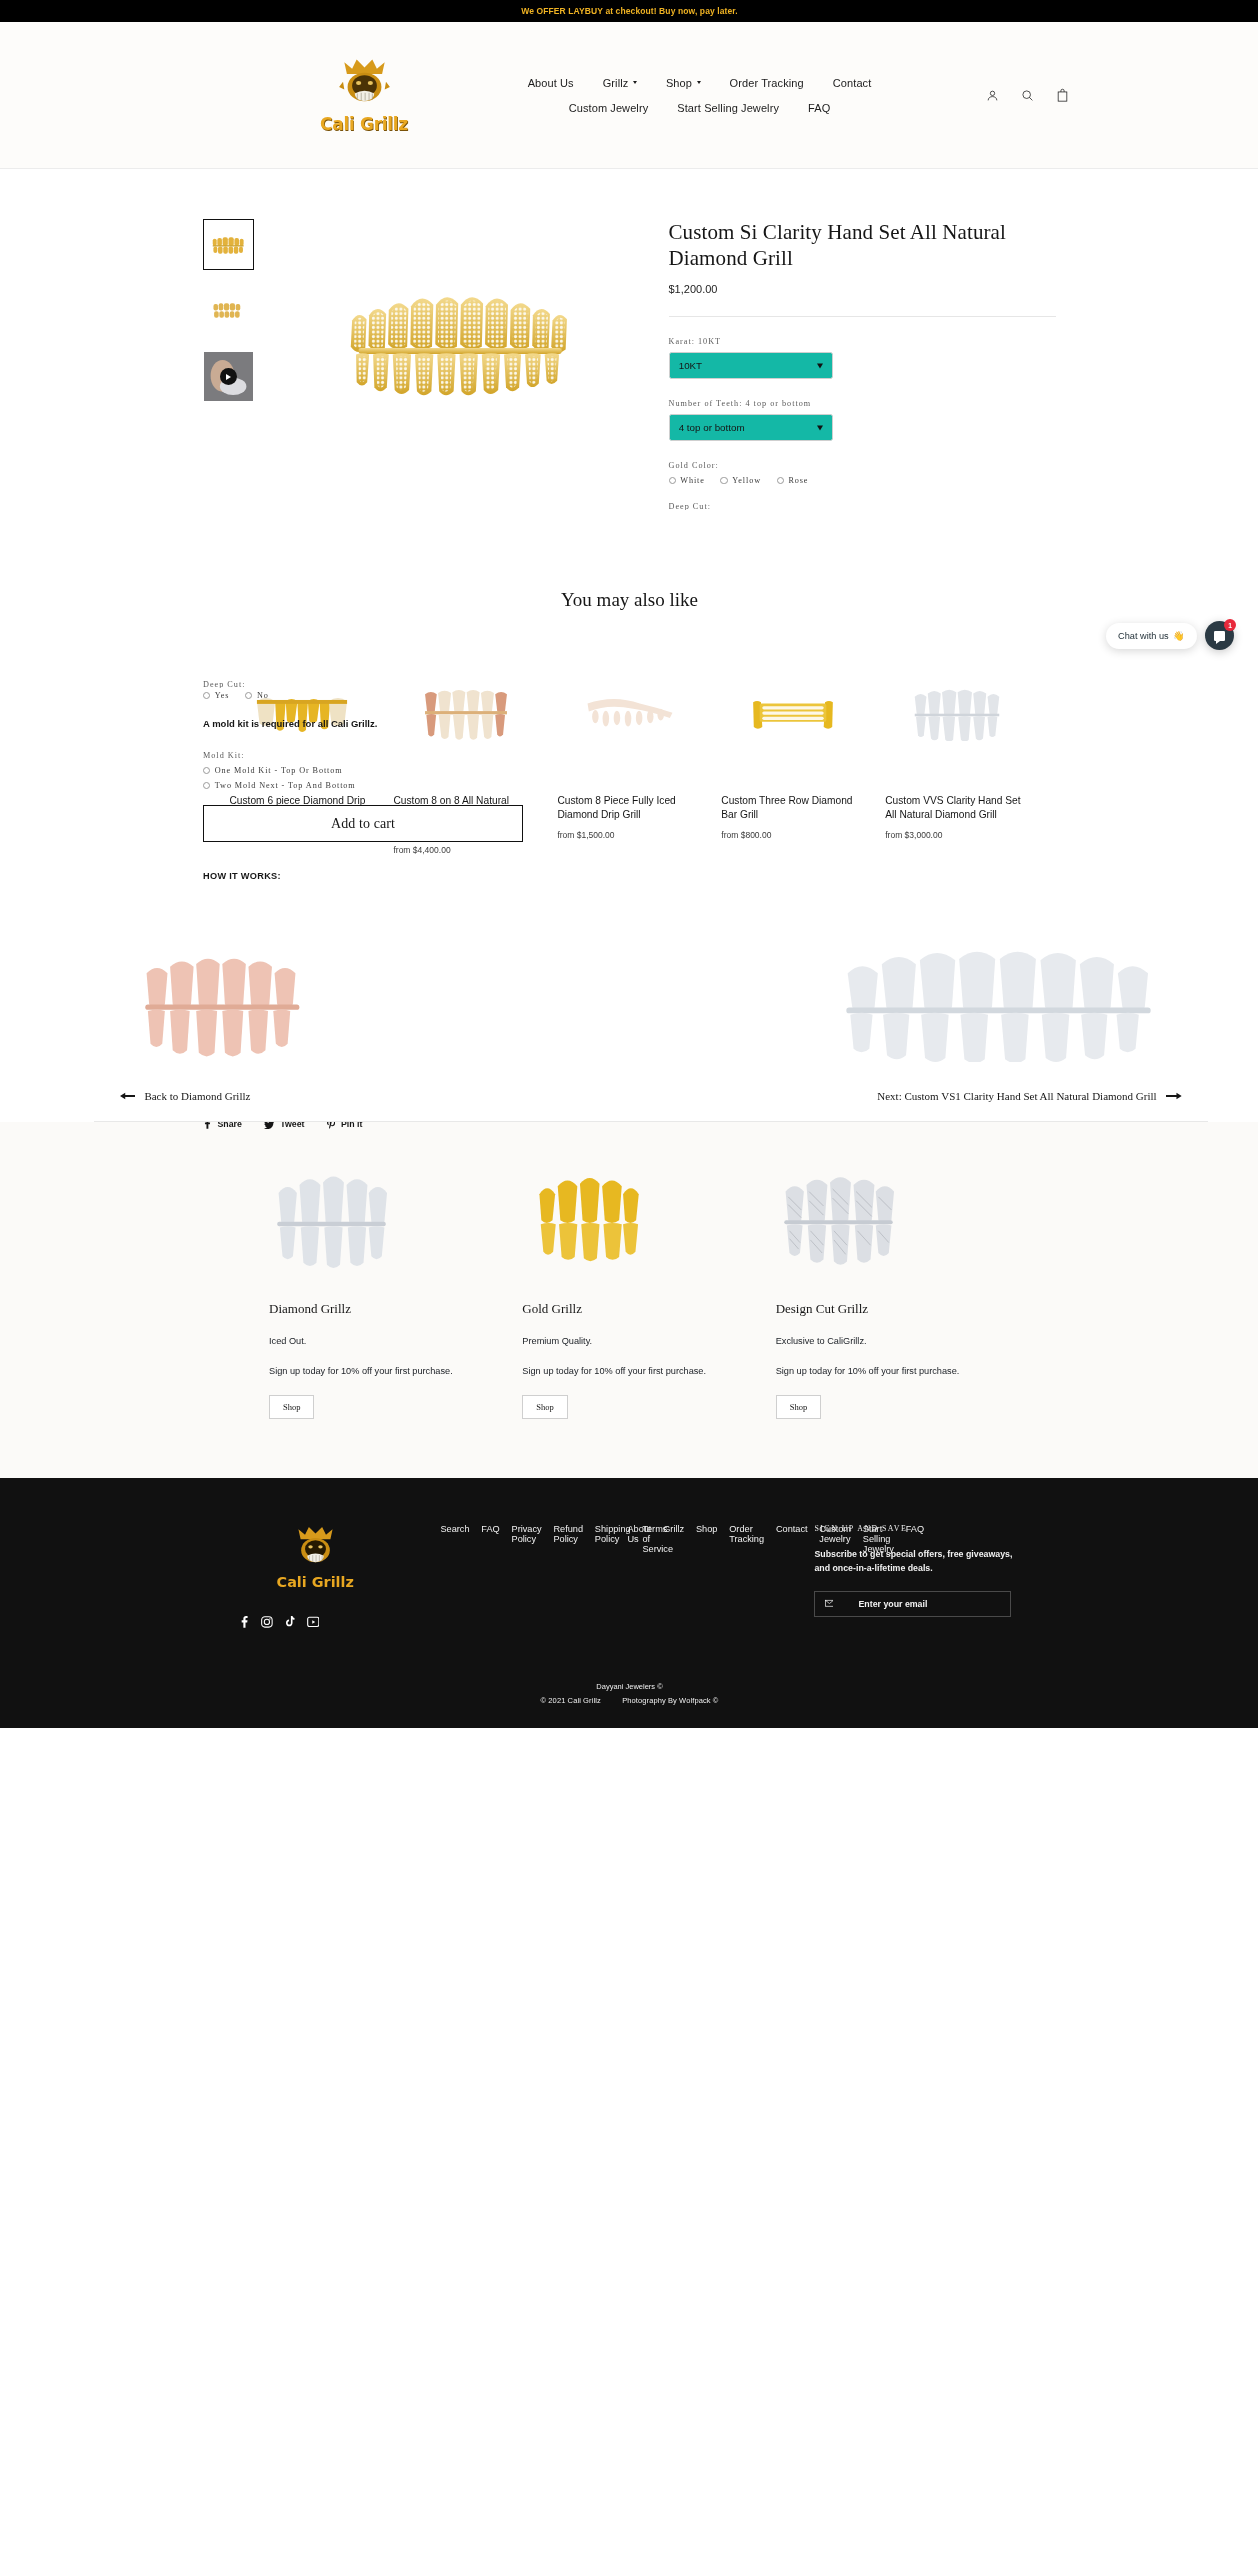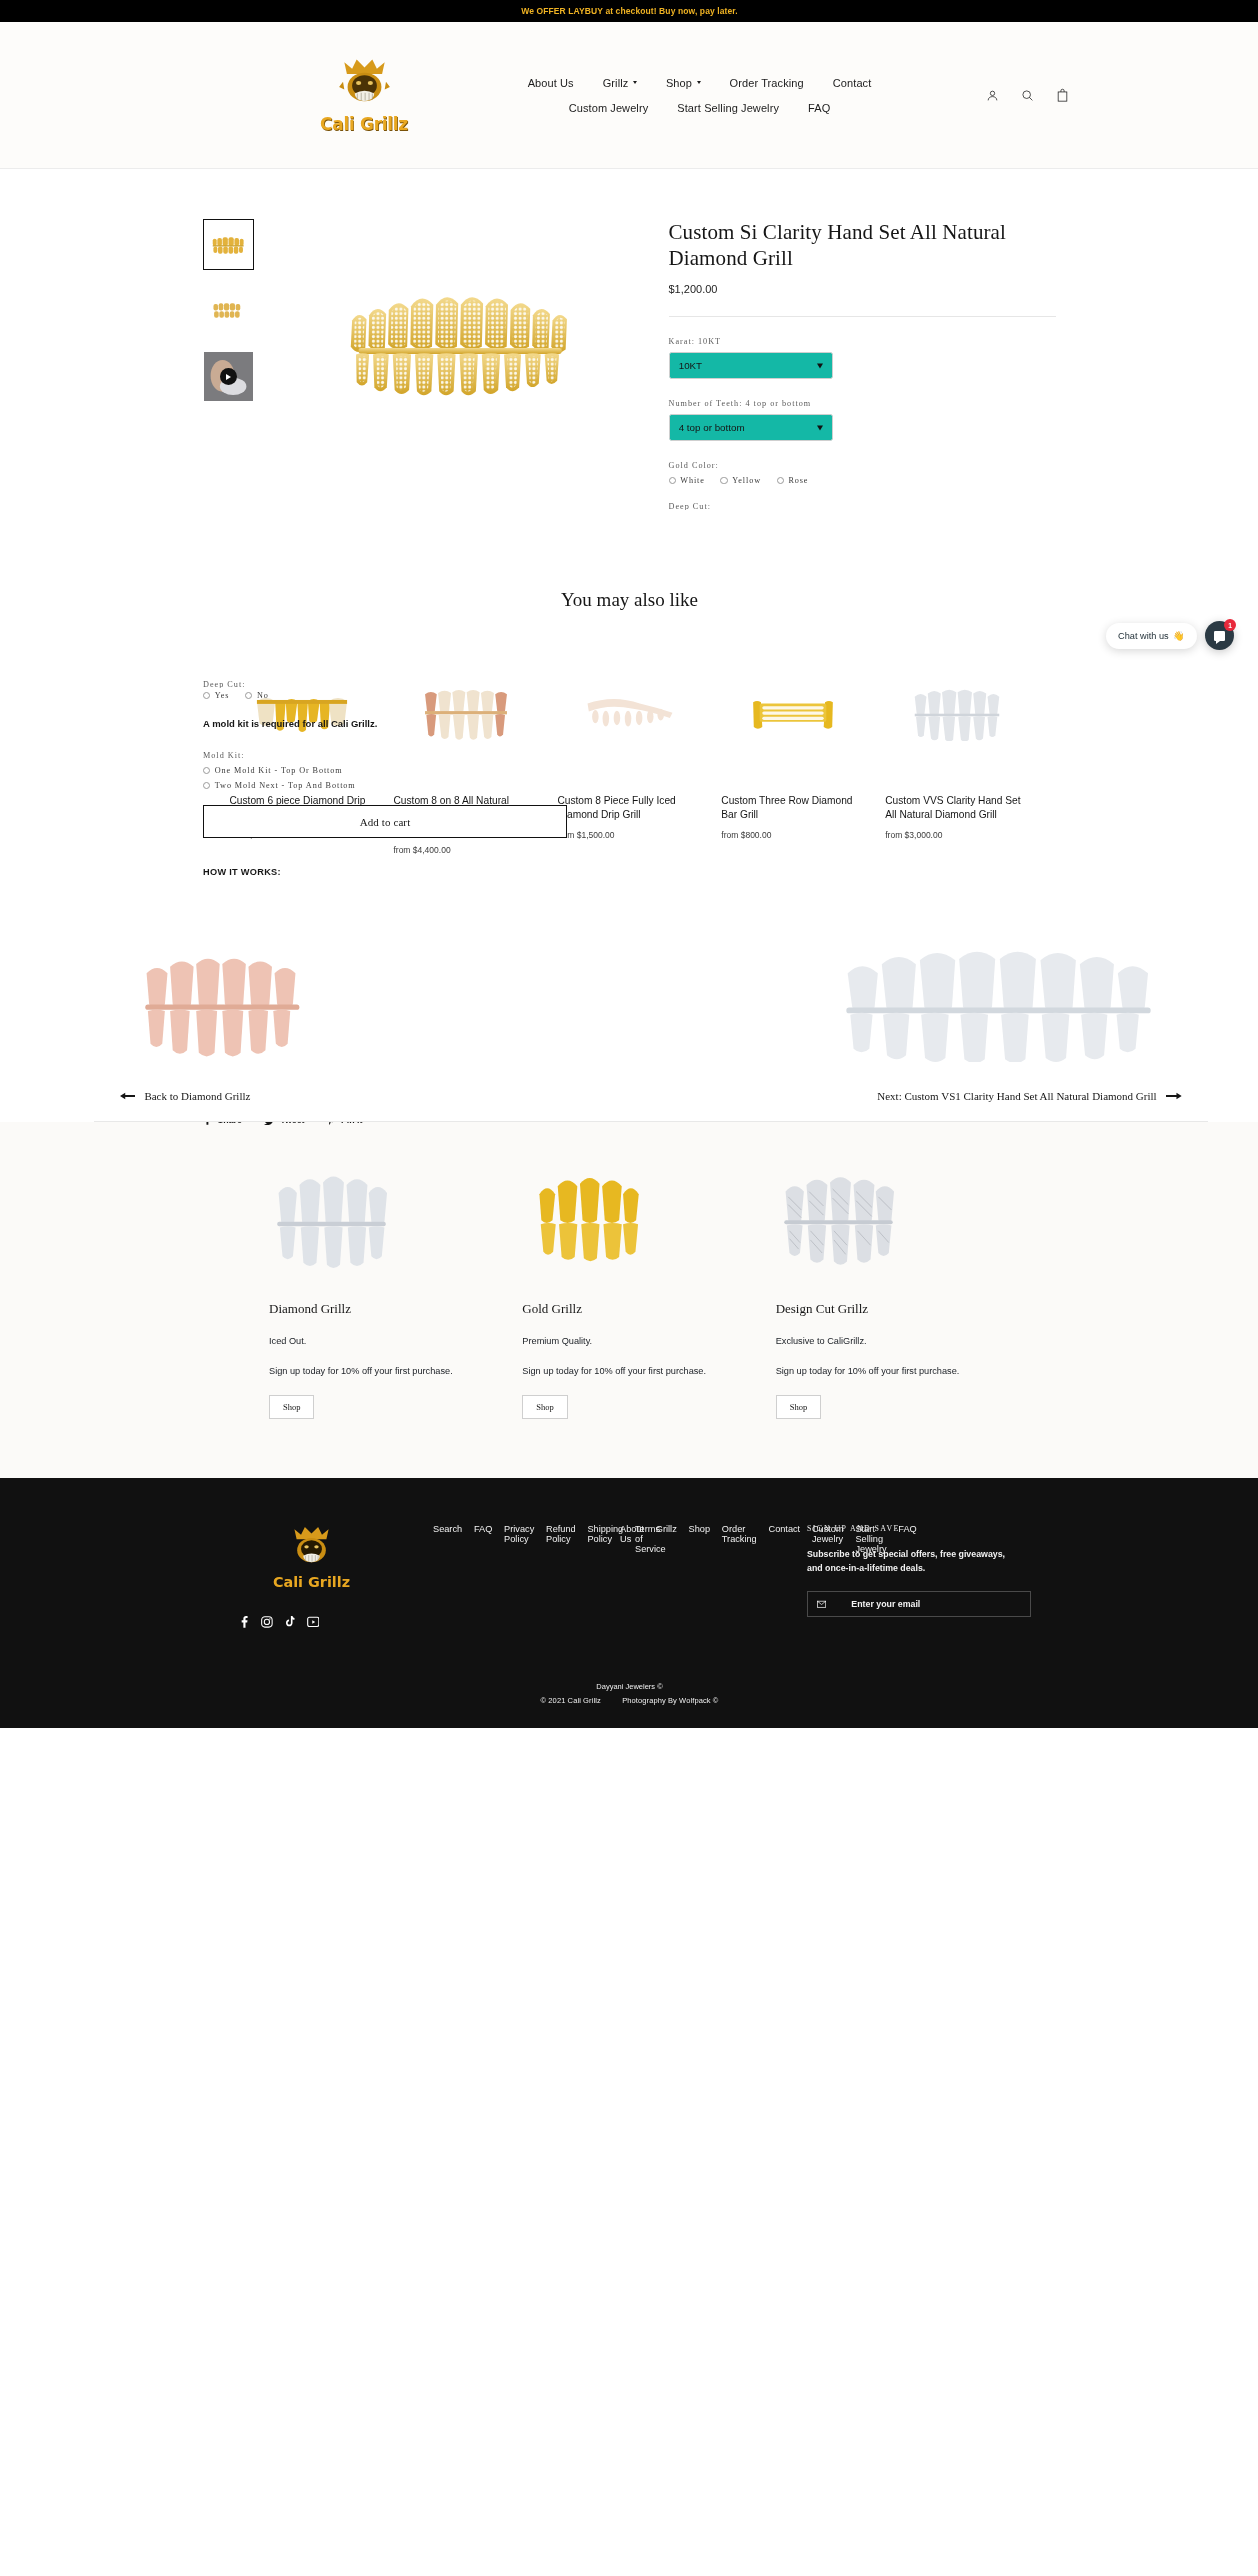--- a/index.html
+++ b/index.html
@@ -136,23 +136,23 @@
 
   
   .form-continue {
     position: absolute; left: 203px; top: 511px; width: 367px;
   }
   .mold-note {
     font-size: 9.5px; font-weight: 700; color: #161616;
     margin: 17px 0 19.7px; line-height: 1.5;
   }
   .add-cart {
-    width: 364px; padding: 9.8px 0; background: #fff;
+    width: 320px; padding: 9.8px 0; background: #fff;
     border: 0.7px solid #111; font-family: "Liberation Serif", serif;
-    font-size: 11px; color: #161616; cursor: pointer; margin-top: 14.4px;
+    font-size: 14px; color: #161616; cursor: pointer; margin-top: 14.4px;
     letter-spacing: 0.1px;
   }
   .howitworks-title {
     font-size: 9.2px; font-weight: 700; letter-spacing: 0.3px;
     color: #161616; margin: 29px 0 15.7px;
   }
   .hiw-p {
     font-size: 8.8px; line-height: 1.72; color: #20242a;
     margin-bottom: 14.4px; max-width: 357px;
   }
@@ -237,22 +237,22 @@
   .f-social svg { display: block; cursor: pointer; }
   .f-col { width: 141px; display: flex; flex-direction: row; gap: 11.8px; }
   .f-link { font-size: 9.2px; color: #f2f2f2; text-decoration: none; cursor: pointer; }
   .f-news { width: 216px; }
   .f-news-head {
     font-family: "Liberation Serif", serif; font-size: 7.9px;
     letter-spacing: 1.4px; color: #efefef; margin-bottom: 14.4px;
   }
   .f-news-sub { font-size: 8.8px; line-height: 1.6; color: #f2f2f2; margin-bottom: 15.7px; font-weight: 600;}
   .f-input-wrap {
-    display: flex; align-items: center; gap: 25px;
-    border: 0.7px solid #4a4a4a; padding: 7.2px 9.2px; width: 224px;
+    display: flex; gap: 25px;
+    border: 0.7px solid #4a4a4a; padding: 7.2px 9.2px; width: 197px;
   }
   .f-input {
     background: transparent; border: 0; outline: 0; color: #fff;
     font-family: "Liberation Sans", sans-serif; font-size: 8.8px;
     font-weight: 600; width: 100%;
   }
   .f-input::placeholder { color: #f2f2f2; opacity: 1; }
   .f-copy { text-align: center; margin-top: 52px; font-size: 7.5px; color: #efefef; line-height: 1.9; }
   .f-copy .row2 { letter-spacing: 0.1px; }
   .f-copy .sep { display: inline-block; width: 17px; }

